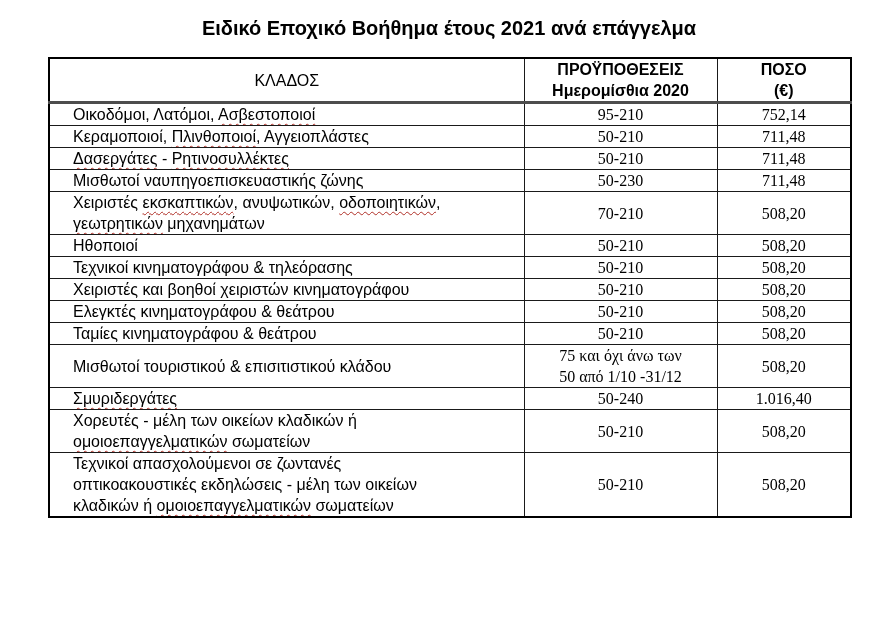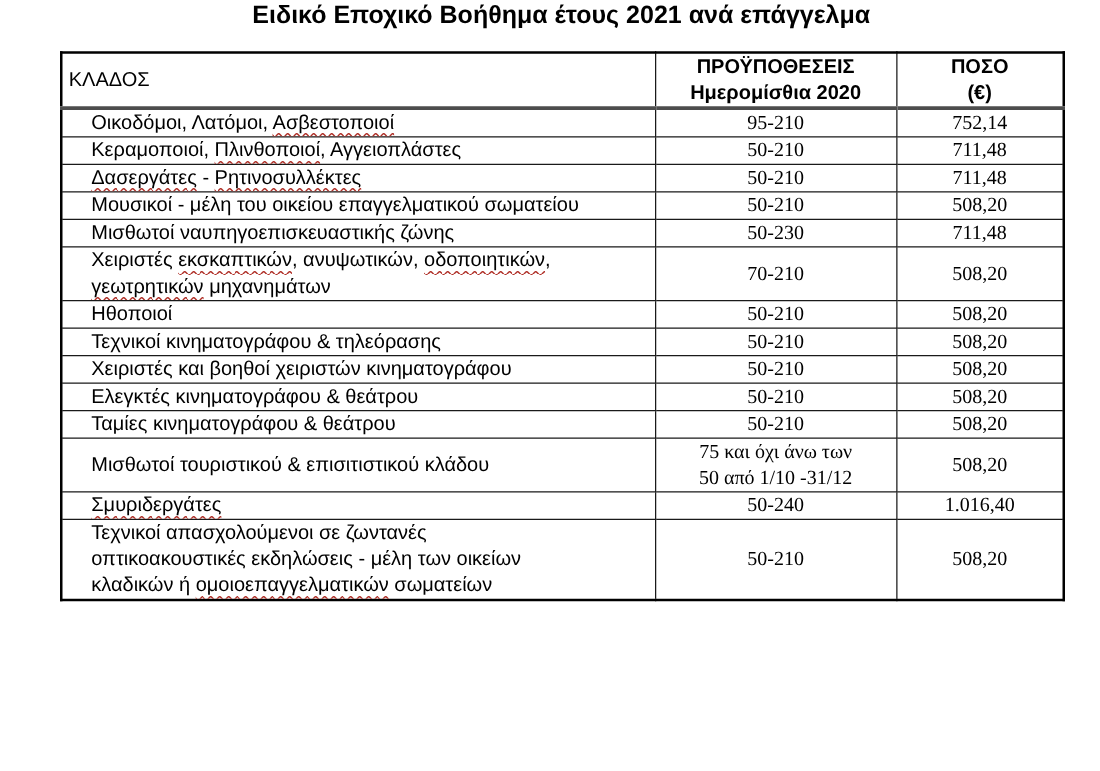--- a/index.html
+++ b/index.html
@@ -18,21 +18,21 @@
     color: var(--text);
     font-family: "Liberation Sans", sans-serif;
   }
   .page {
     position: relative;
     width: 880px;
     height: 617px;
     overflow: hidden;
   }
   .title {
-    margin: 0 0 0 48px;
+    margin: 16px 0 0 48px;
     width: 802px;
     text-align: center;
     font-size: 20px;
     font-weight: bold;
     line-height: 24px;
   }
   table.benefits-table {
     margin: 17px 0 0 48px;
     width: 802px;
     border-collapse: collapse;
@@ -49,21 +49,21 @@
     padding: 0 5px;
     vertical-align: middle;
     white-space: pre-line;
     overflow: hidden;
   }
   thead th {
     height: 43px;
     border-bottom: 3px solid #4d4d4d;
   }
   th.col-klados {
-    text-align: left;
+    text-align: center;
     font-weight: normal;
   }
   th.col-cond, th.col-amount {
     text-align: center;
     font-weight: bold;
   }
   td { height: 22px; }
   td.cell-klados { text-align: left; padding-left: 23px; }
   td.cell-cond, td.cell-amount { text-align: center; font-family: Liberation Serif, serif; }
   .misspelled {
@@ -106,25 +106,20 @@
           <td class="cell-klados"><span>Κεραμοποιοί, </span><span class="misspelled">Πλινθοποιοί</span><span>, Αγγειοπλάστες</span></td>
           <td class="cell-cond">50-210</td>
           <td class="cell-amount">711,48</td>
         </tr>
         <tr>
           <td class="cell-klados"><span class="misspelled">Δασεργάτες</span><span> - </span><span class="misspelled">Ρητινοσυλλέκτες</span></td>
           <td class="cell-cond">50-210</td>
           <td class="cell-amount">711,48</td>
         </tr>
         <tr>
-          <td class="cell-klados"><span>Μουσικοί - μέλη του οικείου επαγγελματικού σωματείου</span></td>
-          <td class="cell-cond">50-210</td>
-          <td class="cell-amount">508,20</td>
-        </tr>
-        <tr>
           <td class="cell-klados"><span>Μισθωτοί ναυπηγοεπισκευαστικής ζώνης</span></td>
           <td class="cell-cond">50-230</td>
           <td class="cell-amount">711,48</td>
         </tr>
         <tr>
           <td class="cell-klados"><span>Χειριστές </span><span class="misspelled">εκσκαπτικών</span><span>, ανυψωτικών, </span><span class="misspelled">οδοποιητικών</span><span>,
 </span><span class="misspelled">γεωτρητικών</span><span> μηχανημάτων</span></td>
           <td class="cell-cond">70-210</td>
           <td class="cell-amount">508,20</td>
         </tr>
@@ -158,20 +153,26 @@
           <td class="cell-cond">75 και όχι άνω των
 50 από 1/10 -31/12</td>
           <td class="cell-amount">508,20</td>
         </tr>
         <tr>
           <td class="cell-klados"><span class="misspelled">Σμυριδεργάτες</span></td>
           <td class="cell-cond">50-240</td>
           <td class="cell-amount">1.016,40</td>
         </tr>
         <tr>
+          <td class="cell-klados"><span>Χορευτές - μέλη των οικείων κλαδικών ή
+</span><span class="misspelled">ομοιοεπαγγελματικών</span><span> σωματείων</span></td>
+          <td class="cell-cond">50-210</td>
+          <td class="cell-amount">508,20</td>
+        </tr>
+        <tr>
           <td class="cell-klados"><span>Τεχνικοί απασχολούμενοι σε ζωντανές
 οπτικοακουστικές εκδηλώσεις - μέλη των οικείων
 κλαδικών ή </span><span class="misspelled">ομοιοεπαγγελματικών</span><span> σωματείων</span></td>
           <td class="cell-cond">50-210</td>
           <td class="cell-amount">508,20</td>
         </tr>
       </tbody>
   </table>
 
 </div>

